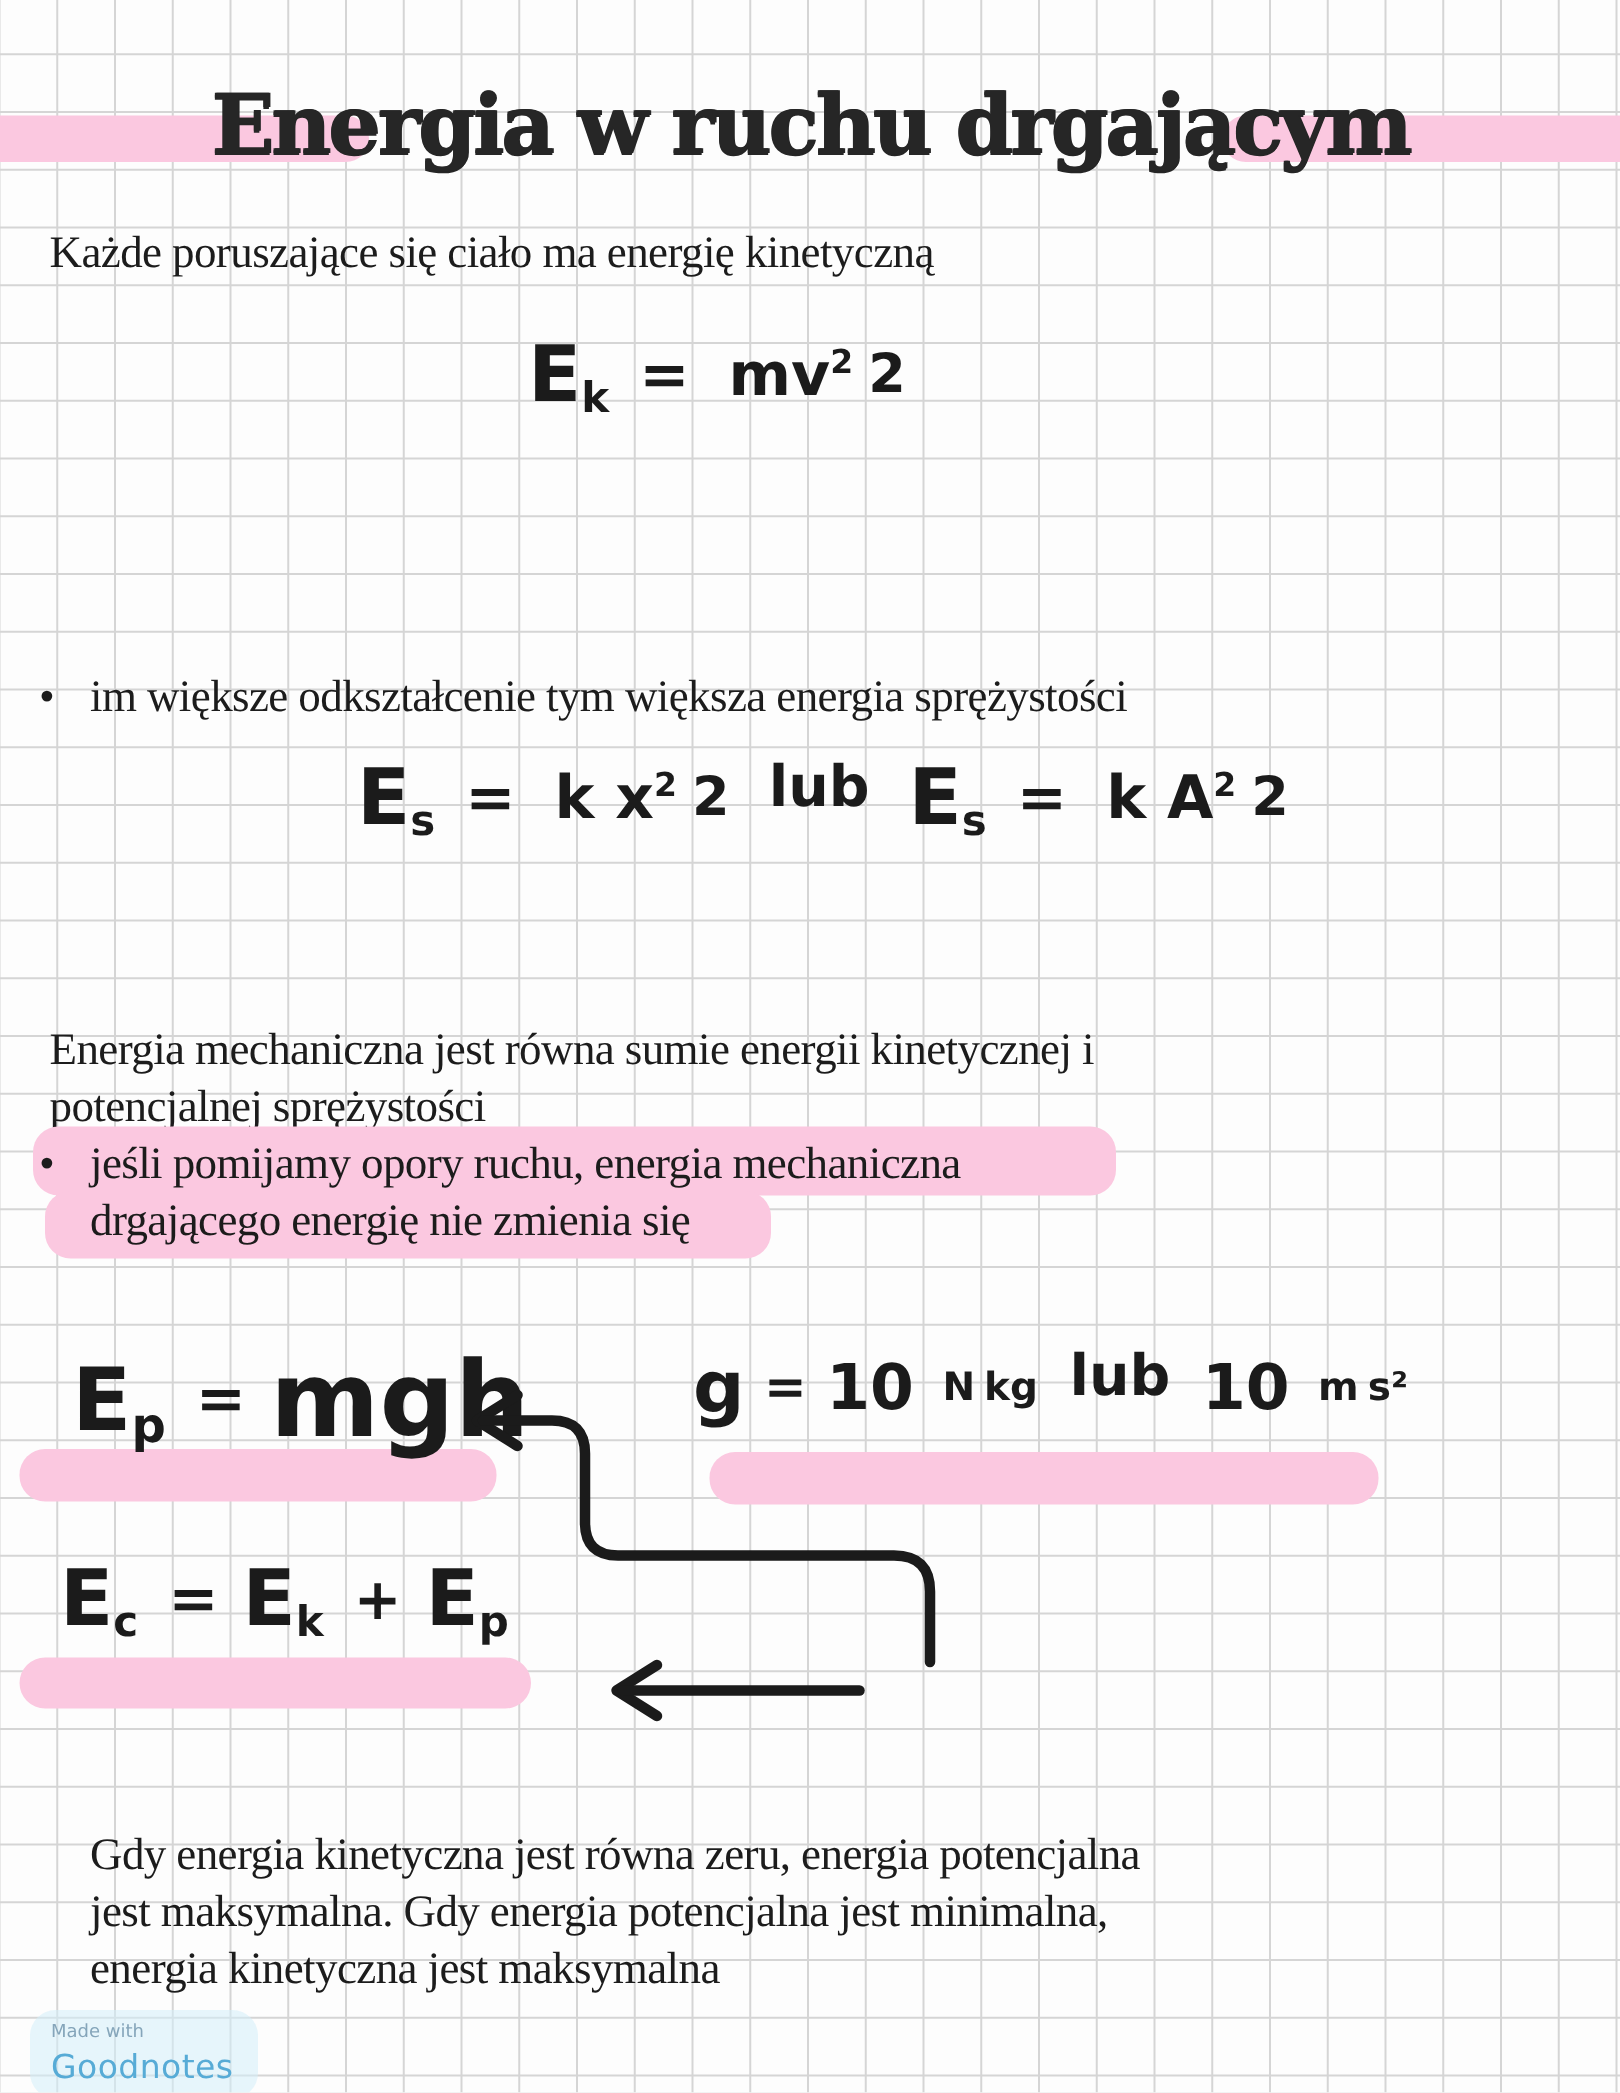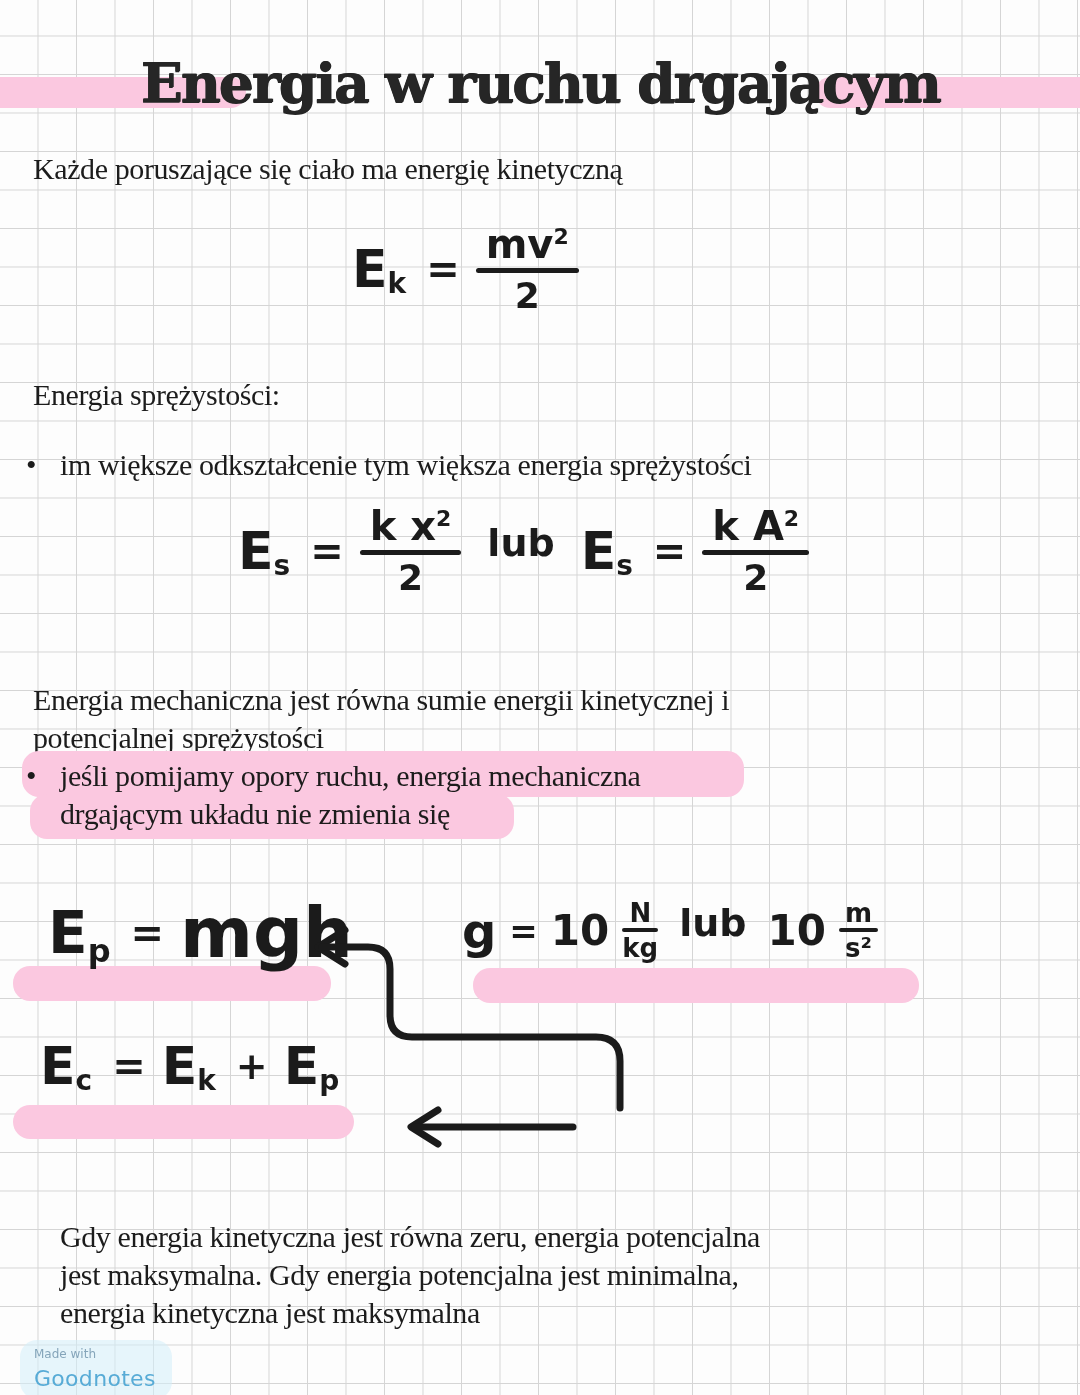--- a/index.html
+++ b/index.html
@@ -31,21 +31,21 @@
     font-size:55px;letter-spacing:-2px;color:#262626;
     text-shadow:1px 0 0 #262626, 0 1px 0 #262626;
     white-space:nowrap;
   }
   
   .hw{font-family:"DejaVu Sans", sans-serif;font-weight:700;color:#1b1b1b;}
   .formula{position:absolute;display:flex;align-items:center;white-space:nowrap;}
   .bigE{font-size:52px;line-height:1;}
   .fsub{font-size:28px;line-height:1;transform:translateY(55%);margin-right:4px;}
   .feq{font-size:40px;line-height:1;margin:0 16px;}
-  .frac{display:inline-flex;flex-direction:column;align-items:center;line-height:1;}
+  .frac{display:inline-flex;flex-direction:row;align-items:center;line-height:1;}
   .frac .num{font-size:40px;padding:0 10px;}
   .frac .den{font-size:36px;}
   .frac .bar{align-self:stretch;height:5px;background:#1b1b1b;border-radius:3px;margin:4px 0 5px 0;}
   .fsup{font-size:0.55em;vertical-align:super;line-height:0;}
   .lub{font-size:38px;margin:0 26px;transform:translateY(-8px);}
   .plain{font-size:48px;line-height:1;}
   .sfrac .num{font-size:26px;padding:0 6px;}
   .sfrac .den{font-size:26px;}
   .sfrac .bar{height:4px;margin:2px 0 3px 0;}
   
@@ -80,21 +80,20 @@
     <span class="bigE">E</span>
       <span class="fsub">k</span>
     <span class="feq">=</span>
     <span class="frac">
       <span class="num"><span>mv</span><sup class="fsup">2</sup></span>
       <span class="bar"></span>
       <span class="den">2</span>
     </span>
   </div>
 
-  <div class="serif" style="left:33px;top:378px;">Energia sprężystości:</div>
 
   <div class="serif" style="left:26px;top:448px;">
     <span class="bullet-dot">•</span><span>im większe odkształcenie tym większa energia sprężystości</span>
   </div>
 
   <div class="formula hw" style="left:238px;top:506px;">
     <span class="bigE">E</span>
       <span class="fsub">s</span>
     <span class="feq">=</span>
     <span class="frac">
@@ -115,21 +114,21 @@
 
   <div class="serif" style="left:33px;top:651px;margin-top:30px;">
     <div class="ln">Energia mechaniczna jest równa sumie energii kinetycznej i</div>
     <div class="ln">potencjalnej sprężystości</div>
   </div>
 
   <div class="hl" style="left:22px;top:751px;width:722px;height:46px;"></div>
   <div class="hl" style="left:30px;top:794px;width:484px;height:45px;"></div>
   <div class="serif" style="left:26px;top:757px;">
     <div class="ln"><span class="bullet-dot">•</span><span>jeśli pomijamy opory ruchu, energia mechaniczna</span></div>
-    <div class="ln" style="padding-left:34px;">drgającym układu nie zmienia się</div>
+    <div class="ln" style="padding-left:34px;">drgającego energię nie zmienia się</div>
   </div>
 
   <div class="hl" style="left:13px;top:966px;width:318px;height:35px;"></div>
   <div class="hl" style="left:473px;top:968px;width:446px;height:35px;"></div>
   <div class="hl" style="left:13px;top:1105px;width:341px;height:34px;"></div>
 
   <div class="formula hw" style="left:48px;top:898px;">
     <span class="bigE" style="font-size:58px;">E</span>
       <span class="fsub" style="font-size:32px;">p</span>
     <span class="feq">=</span>

